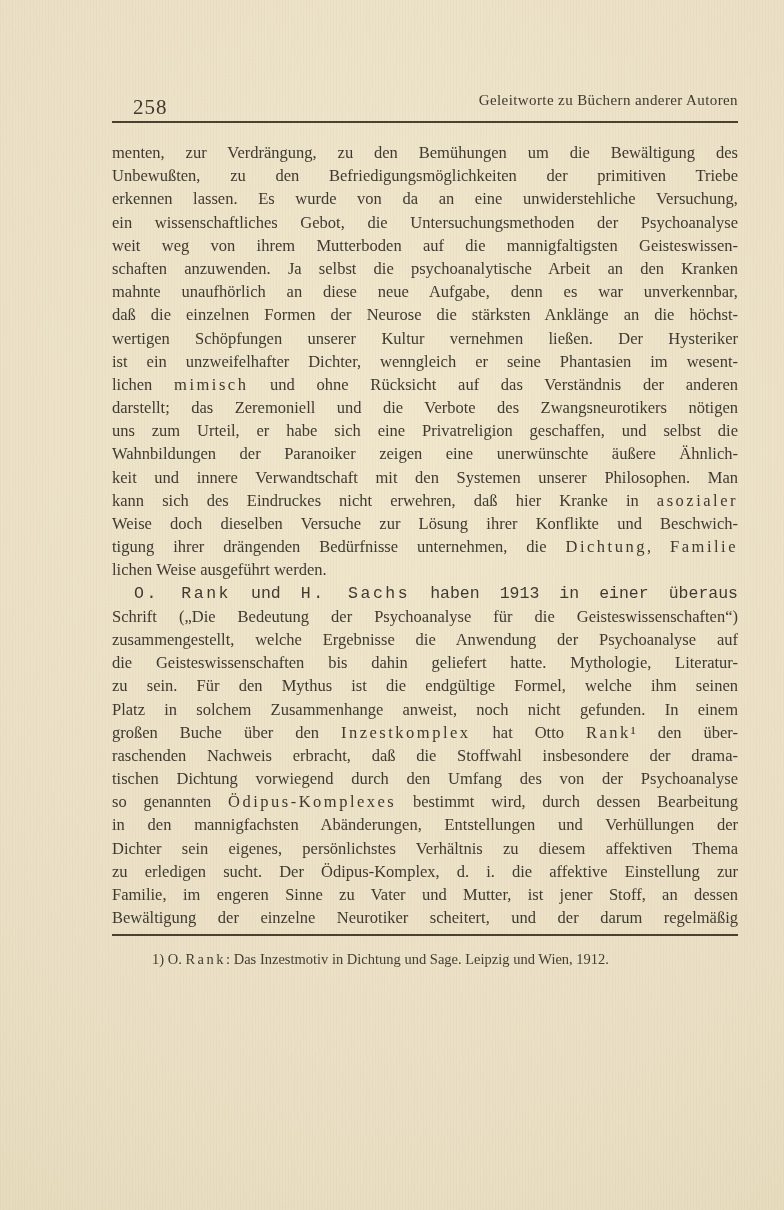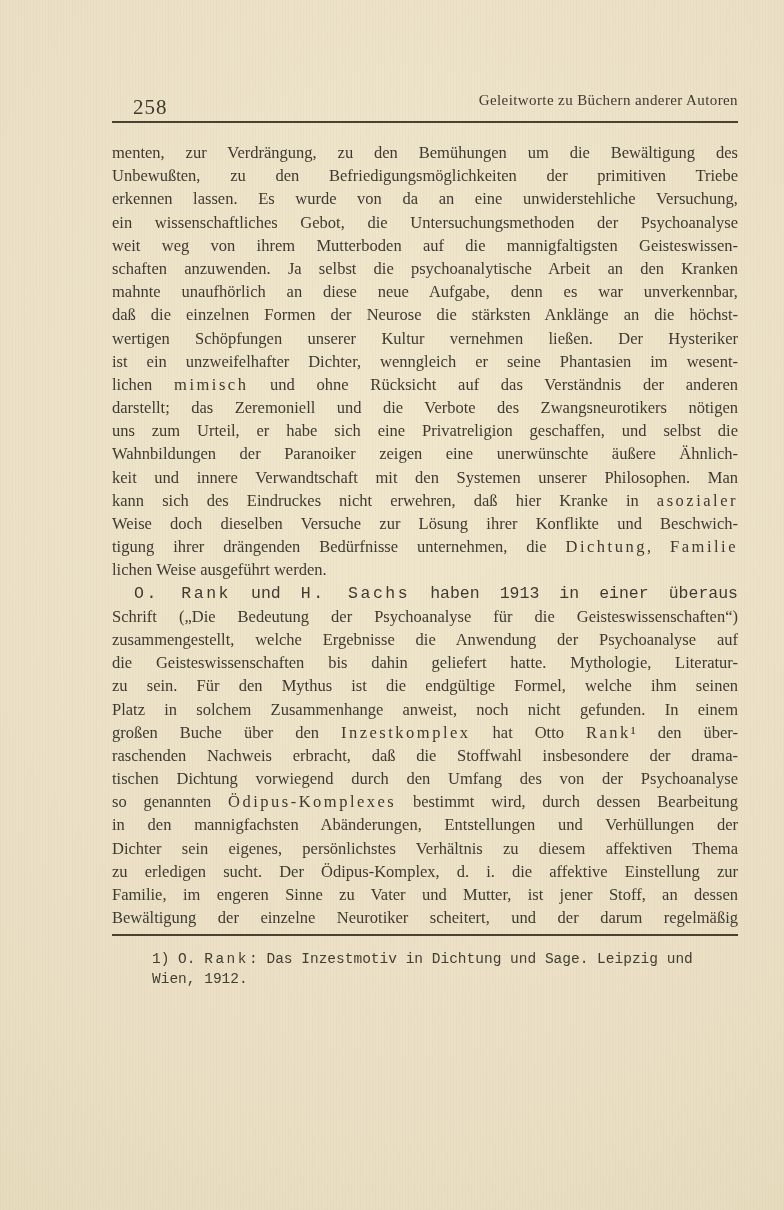--- a/index.html
+++ b/index.html
@@ -68,21 +68,20 @@
     border-top:2px solid #49422f;
     margin-top:5px;
   }
   .footnote{
     margin-top:13px;
     padding-left:40px;
     font-size:14.5px;
     line-height:20px;
     text-align:left;
     color:#433d33;
-    font-family:Liberation Mono, monospace;
   }
 </style>
 </head>
 <body>
 
 <div class="page">
   <div class="content">
     <header class="pagehead">
       <span class="pagenum">258</span>
       <span class="runhead">Geleitworte zu Büchern anderer Autoren</span>

